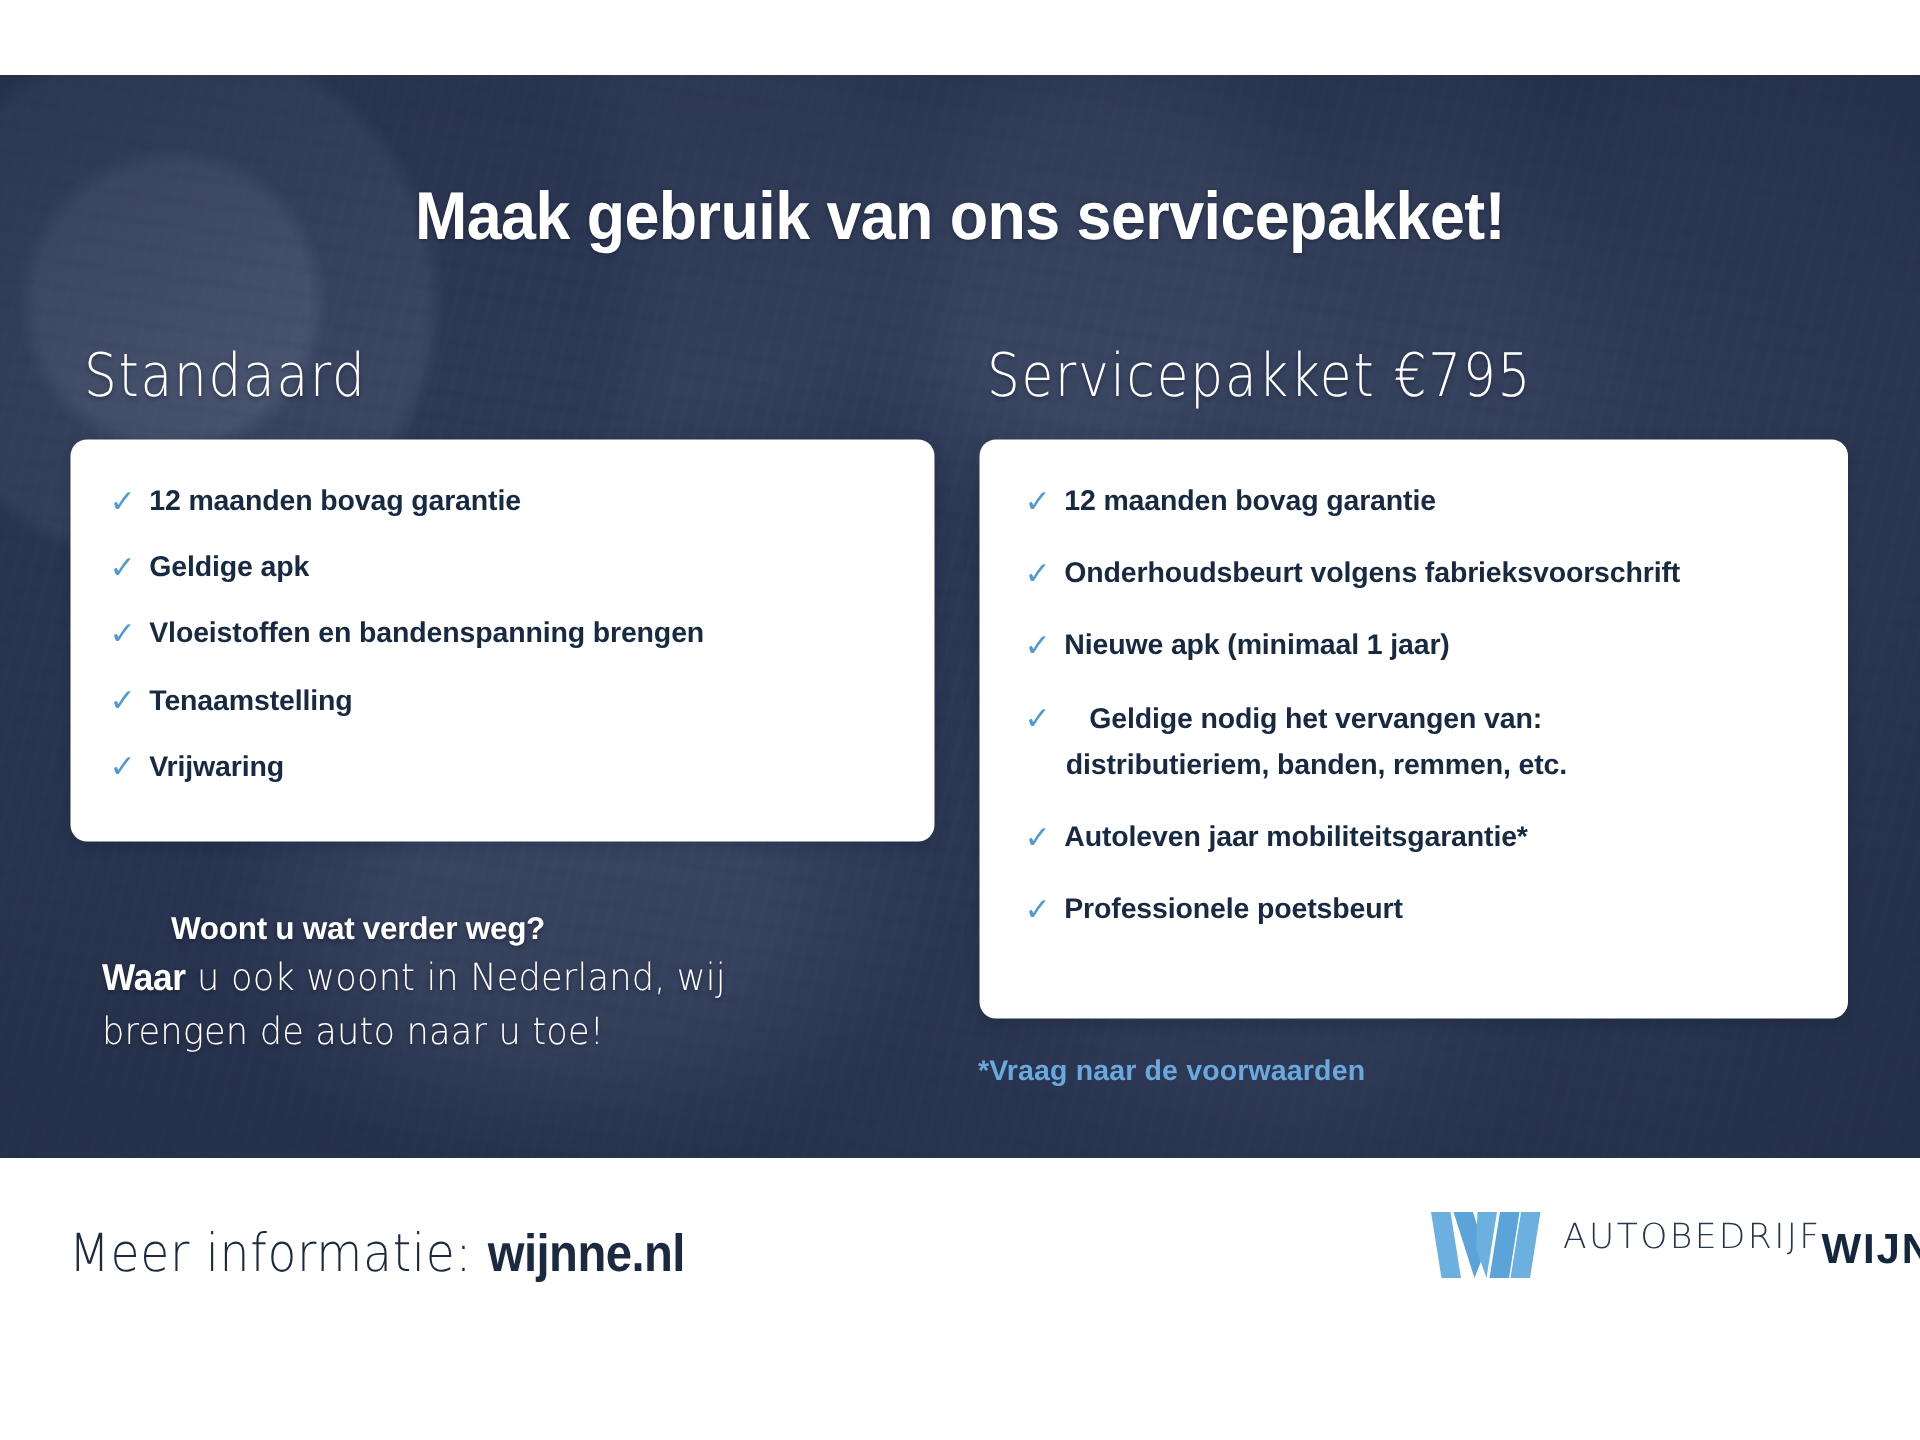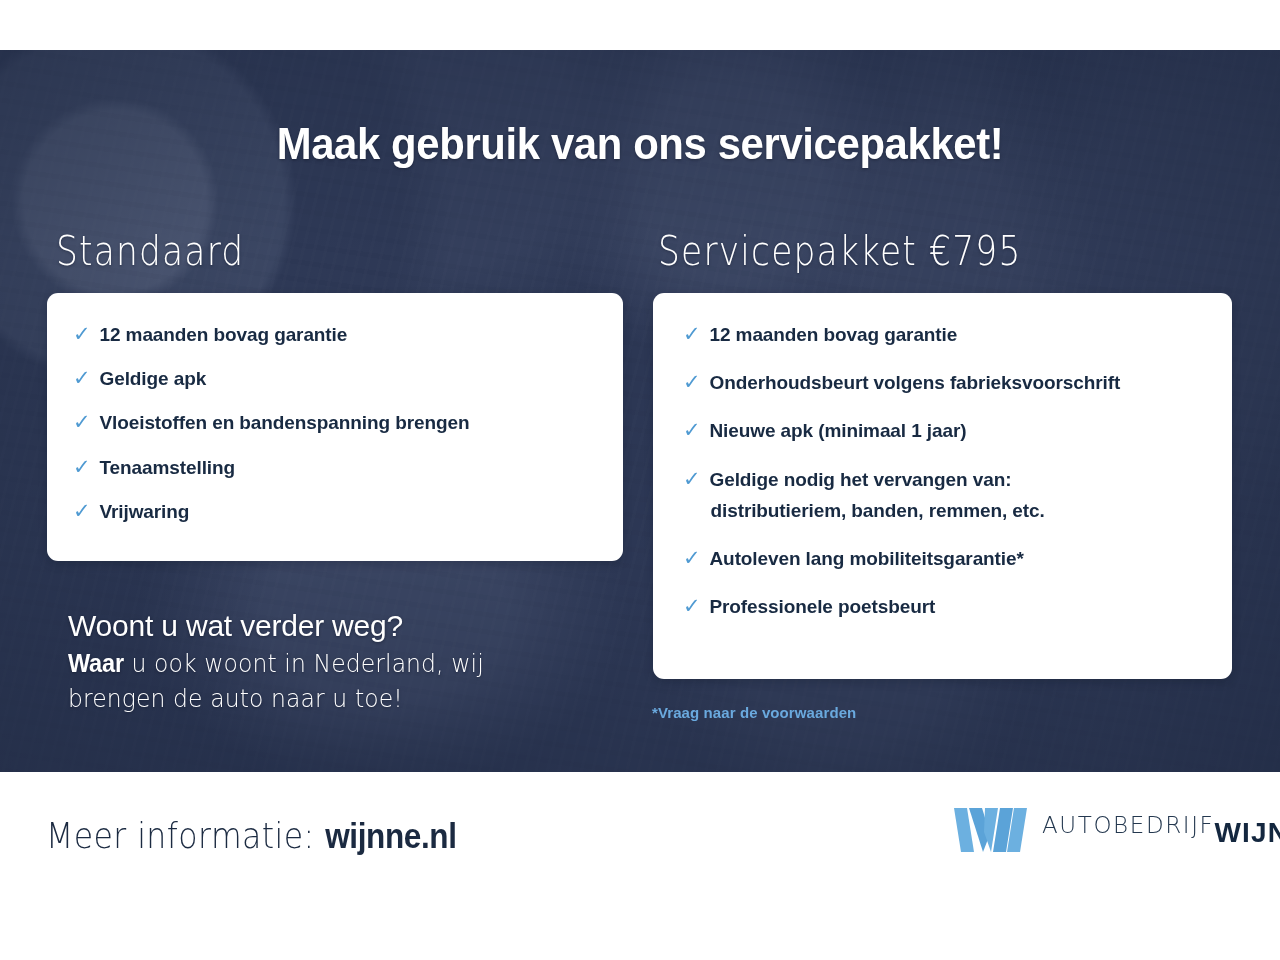--- a/index.html
+++ b/index.html
@@ -84,47 +84,47 @@
     font-family:"Liberation Sans Narrow","Liberation Sans",sans-serif;
     line-height:1.22;
   }
   .card.left .feature{padding:0 0 21px 26px;}
   .card.right .feature{padding:0 0 25px 30px;}
   .tick{
     color:#4f9ad2;font-size:21px;font-weight:400;line-height:1;
     margin-right:9px;flex:0 0 auto;padding-top:1px;
     font-family:"DejaVu Sans",sans-serif;
   }
-  .feature .txt{display:block;}
+  .feature .txt{display:block;text-align:center;}
   .feature .sub{display:block;padding-left:1px;padding-top:8px;}
 
   
   .away{
     position:absolute;left:68px;top:606px;width:540px;z-index:5;
     color:#ffffff;
     text-shadow:0 1px 3px rgba(10,16,30,.45);
   }
   .away .q{
     font-family:"Liberation Sans Narrow","Liberation Sans",sans-serif;
-    font-weight:400;font-size:30px;letter-spacing:-.2px;line-height:1.32;
+    font-weight:700;font-size:21px;letter-spacing:-.2px;line-height:1.32;margin-left:46px;
   }
   .away .body{
     font-family:"DejaVu Sans","Liberation Sans",sans-serif;
     font-weight:300;font-size:25px;line-height:1.42;letter-spacing:.1px;
     transform:scaleX(.94);transform-origin:0 50%;
   }
   .away .body b{
     font-family:"Liberation Sans Narrow","Liberation Sans",sans-serif;
     font-weight:700;letter-spacing:-.2px;
   }
 
   
   .footnote{
     position:absolute;left:652px;top:704px;z-index:5;
-    color:#6aa9de;font-weight:700;font-size:15px;letter-spacing:.1px;
+    color:#6aa9de;font-weight:700;font-size:19px;letter-spacing:.1px;
     font-family:"Liberation Sans Narrow","Liberation Sans",sans-serif;
   }
 
   
   .footer-info{
     position:absolute;left:46px;top:816px;z-index:7;white-space:nowrap;
     color:#1b2a41;
     font-family:"DejaVu Sans","Liberation Sans",sans-serif;
     font-weight:300;font-size:35px;letter-spacing:.5px;
     transform:scaleX(.9);transform-origin:0 50%;
@@ -208,21 +208,21 @@
       </li>
       <li class="feature">
         <span class="tick">✓</span>
         <span>
           <span class="txt">Geldige nodig het vervangen van:</span>
           <span class="sub">distributieriem, banden, remmen, etc.</span>
         </span>
       </li>
       <li class="feature">
         <span class="tick">✓</span>
-        <span class="txt">Autoleven lang mobiliteitsgarantie*</span>
+        <span class="txt">Autoleven jaar mobiliteitsgarantie*</span>
       </li>
       <li class="feature">
         <span class="tick">✓</span>
         <span class="txt">Professionele poetsbeurt</span>
       </li>
     </ul>
   </div>
 
   <div class="footnote">*Vraag naar de voorwaarden</div>
 

